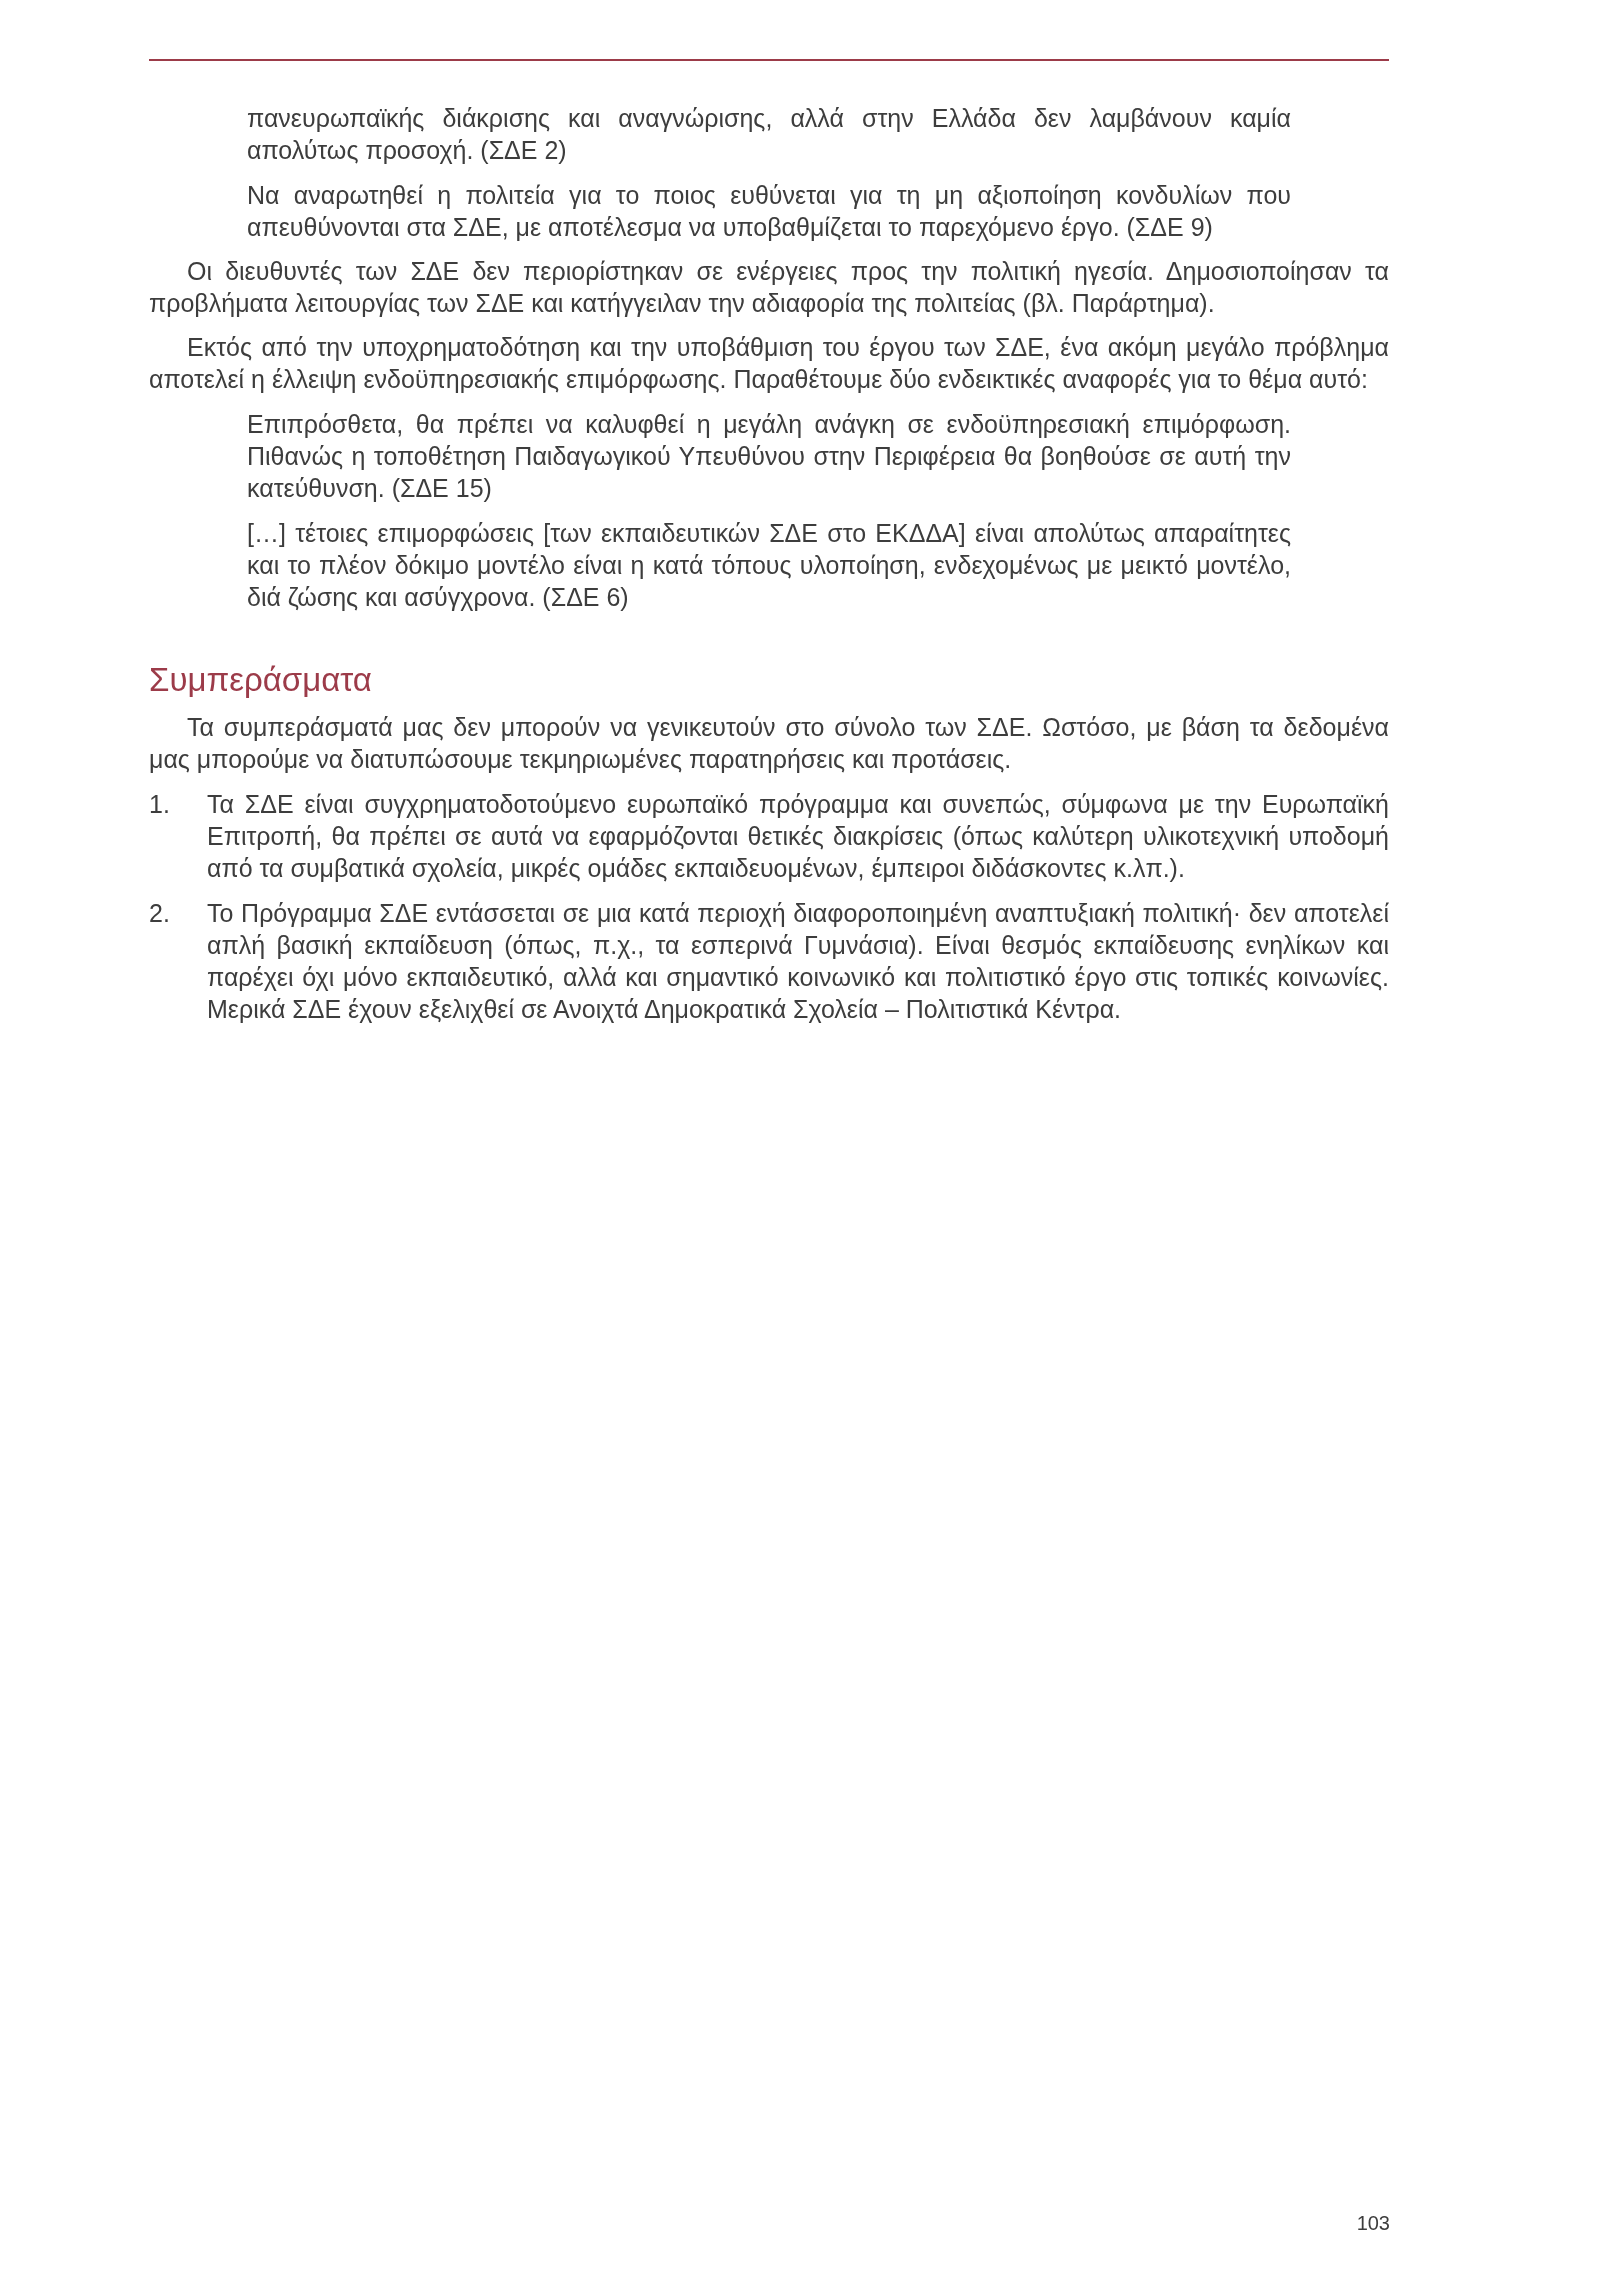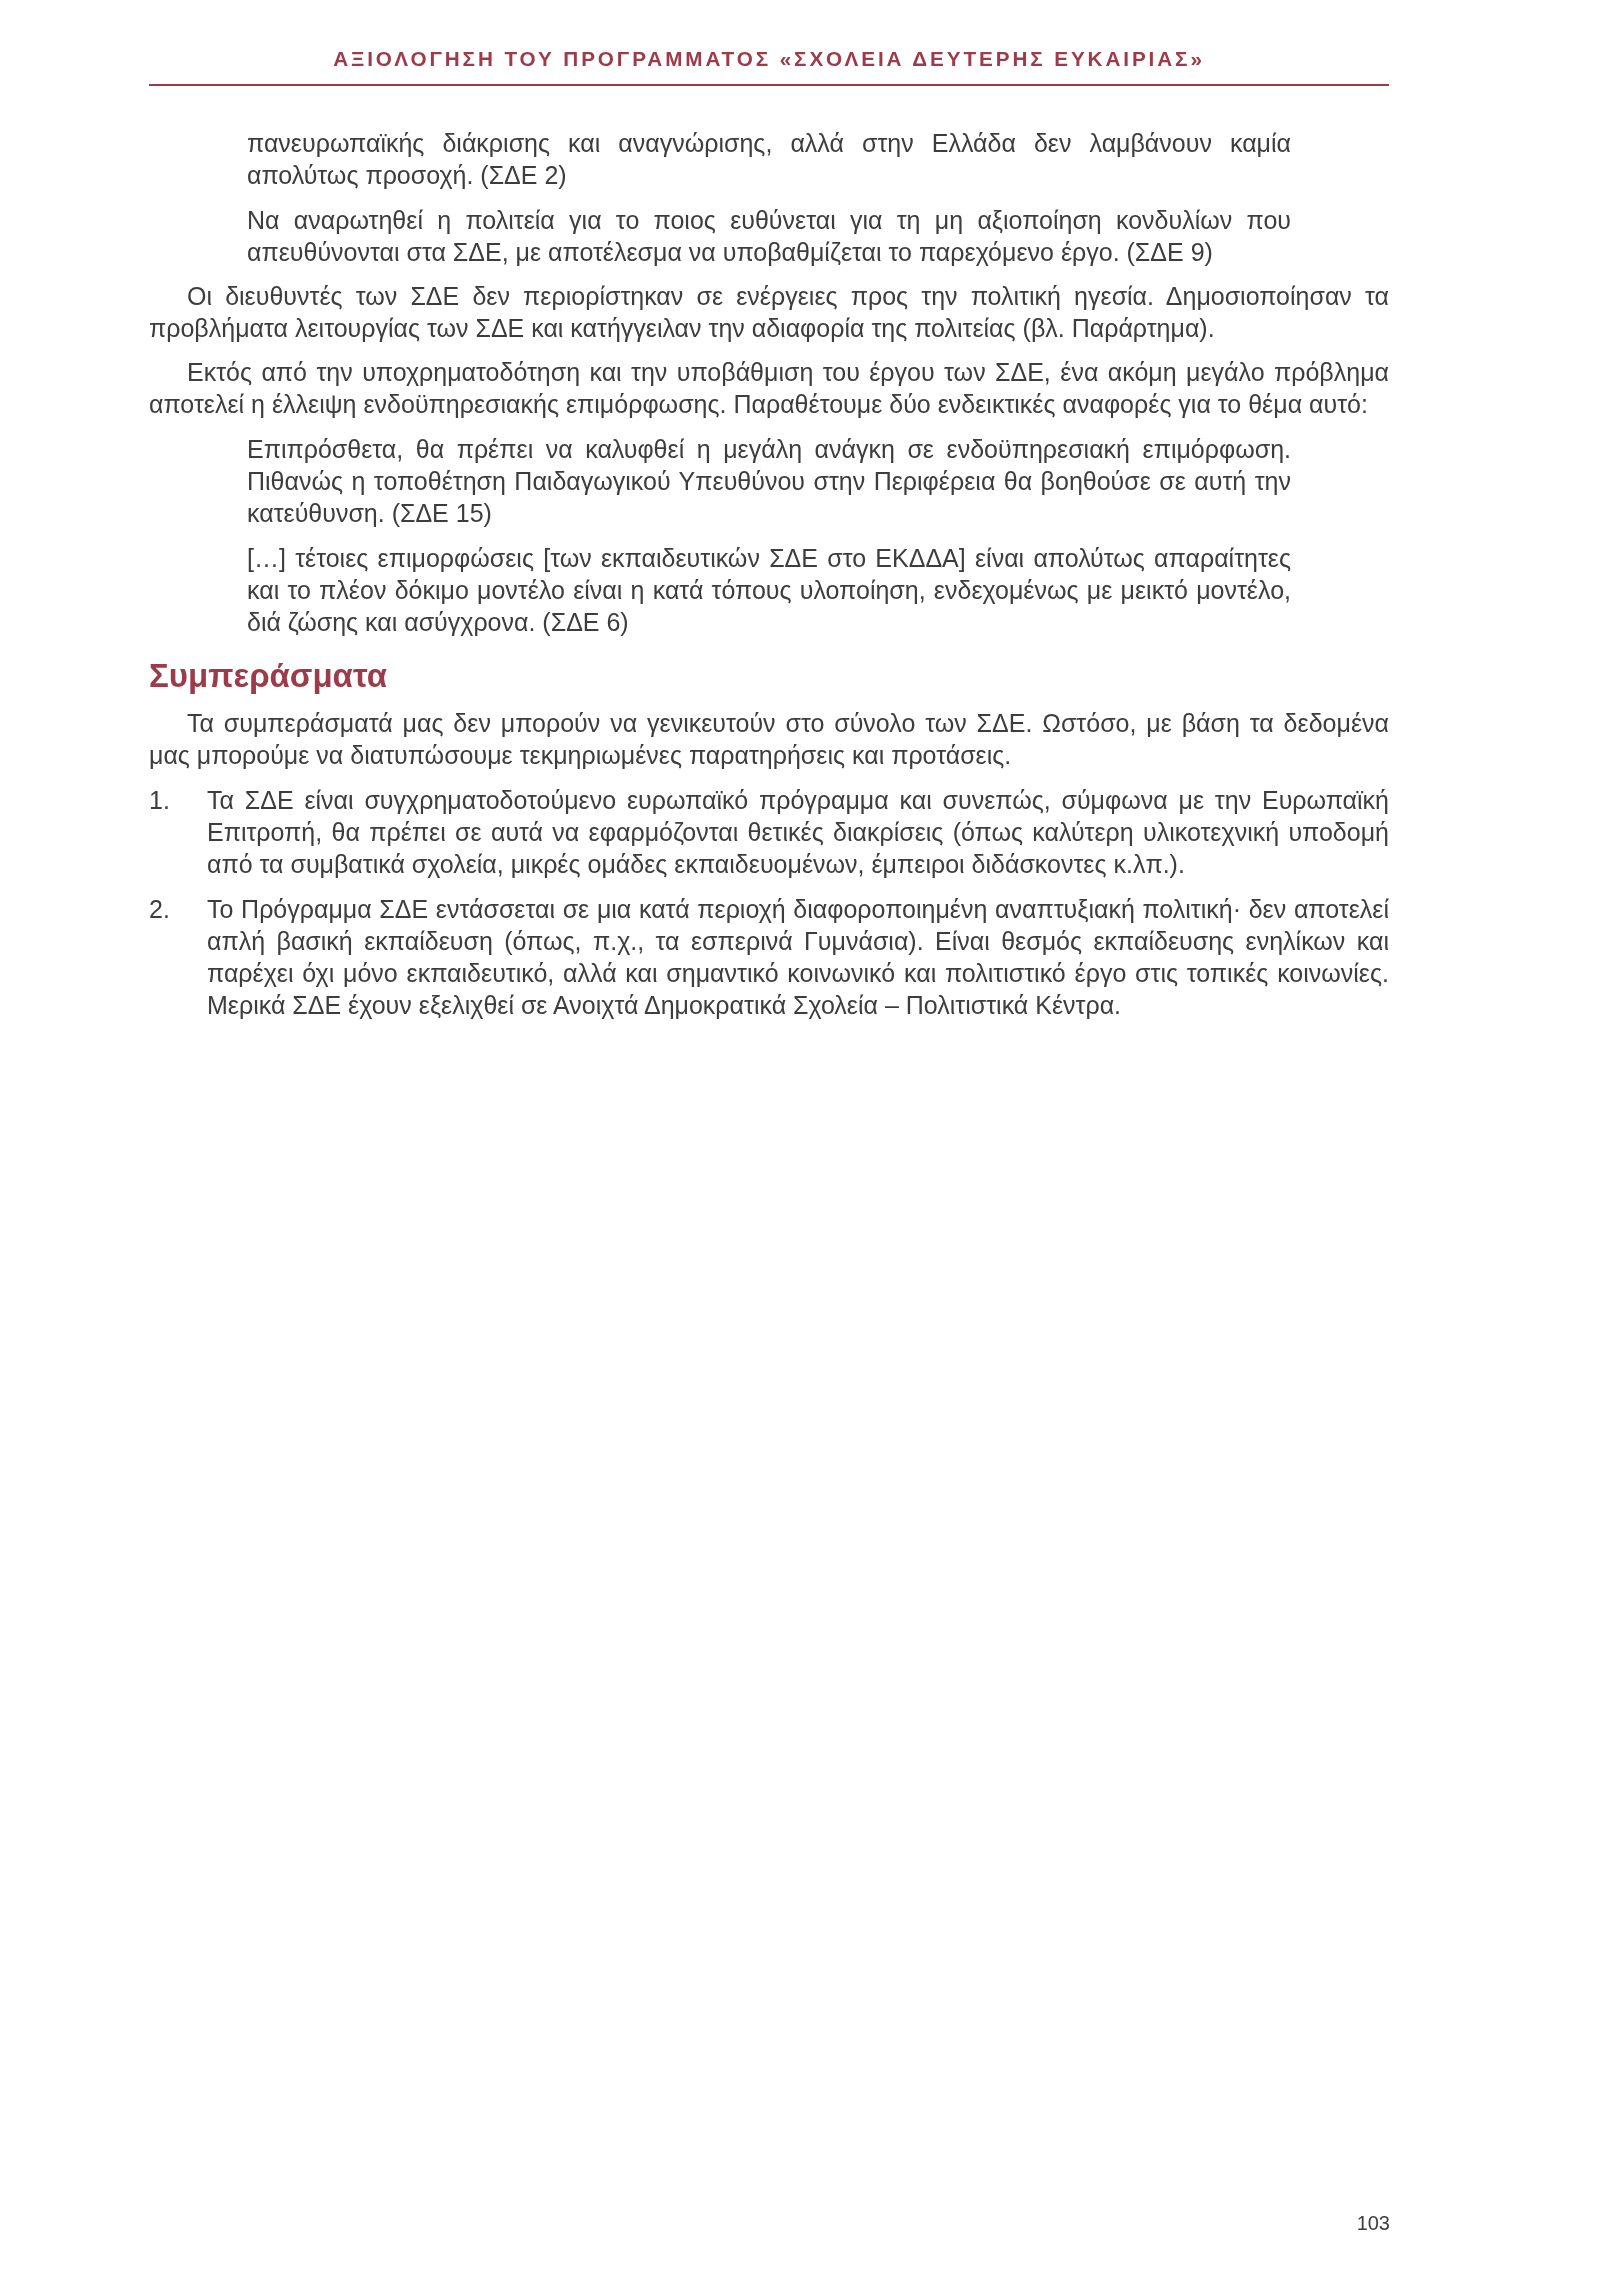--- a/index.html
+++ b/index.html
@@ -53,24 +53,24 @@
   }
   .quote.first { margin-top: 41px; }
 
   .para {
     margin-top: 11.6px;
     text-align: justify;
     text-indent: 38px;
   }
 
   .section-heading {
-    margin-top: 19px;
+    margin-top: 48px;
     font-size: 33px;
     line-height: 38px;
-    font-weight: bold;
+    font-weight: normal;
     color: var(--accent, #9c3b49);
   }
 
   .list-item {
     margin-top: 13.2px;
     display: flex;
     align-items: flex-start;
   }
 
   .list-item .num {
@@ -93,21 +93,20 @@
   }
 </style>
 </head>
 <body>
 
 <div class="page">
 
   <div class="frame">
 
     <header>
-      <div class="running-head">ΑΞΙΟΛΟΓΗΣΗ ΤΟΥ ΠΡΟΓΡΑΜΜΑΤΟΣ «ΣΧΟΛΕΙΑ ΔΕΥΤΕΡΗΣ ΕΥΚΑΙΡΙΑΣ»</div>
       <div class="rule"></div>
     </header>
 
     <main class="content">
 
       <p class="quote first">πανευρωπαϊκής διάκρισης και αναγνώρισης, αλλά στην Ελλάδα δεν λαμβάνουν καμία απολύτως προσοχή. (ΣΔΕ 2)</p>
 
       <p class="quote">Να αναρωτηθεί η πολιτεία για το ποιος ευθύνεται για τη μη αξιοποίηση κονδυλίων που απευθύνονται στα ΣΔΕ, με αποτέλεσμα να υποβαθμίζεται το παρεχόμενο έργο. (ΣΔΕ 9)</p>
 
       <p class="para">Οι διευθυντές των ΣΔΕ δεν περιορίστηκαν σε ενέργειες προς την πολιτική ηγεσία. Δημοσιοποίησαν τα προβλήματα λειτουργίας των ΣΔΕ και κατήγγειλαν την αδιαφορία της πολιτείας (βλ. Παράρτημα).</p>

